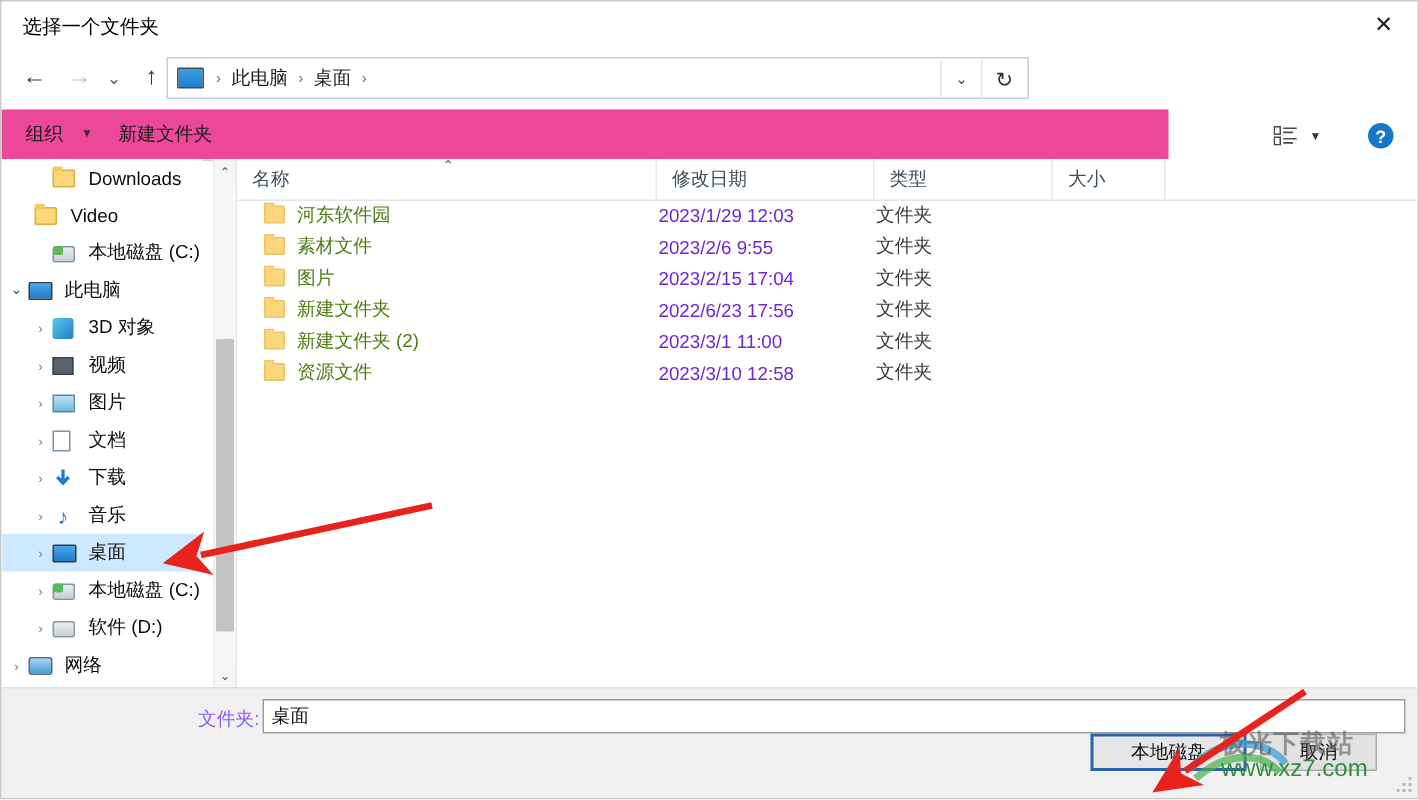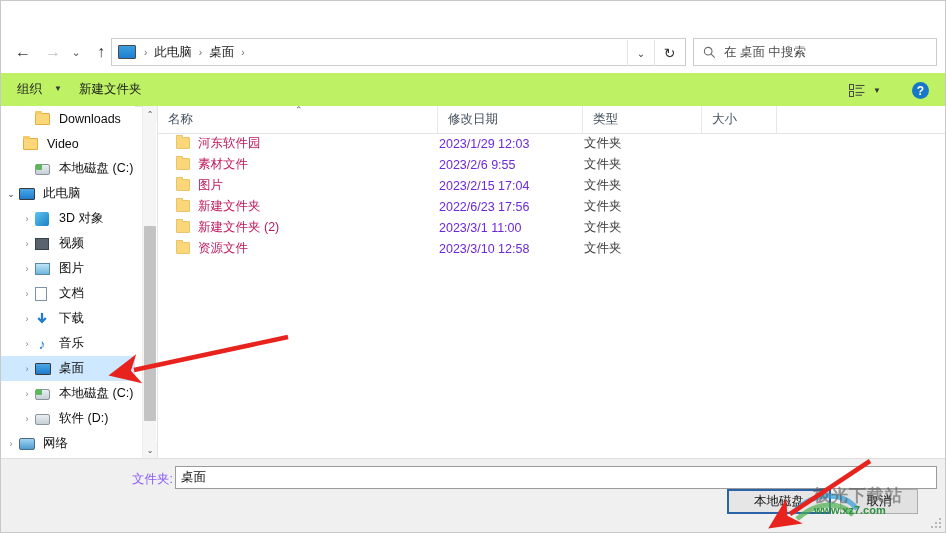--- a/index.html
+++ b/index.html
@@ -132,22 +132,22 @@
   .search-placeholder {
     font-size: 12.5px;
     color: #4a4a4a;
     white-space: nowrap;
   }
 
   
   .cmdbar {
     position: absolute;
     left: 0; top: 72px;
-    width: 944px; height: 33px;
-    background: #bef264;
+    width: 778px; height: 33px;
+    background: #ec4899;
     border-bottom: 1px solid #e4e4e4;
   }
   .cmd-item {
     position: absolute;
     top: 8px;
     font-size: 12.5px;
     color: #1a1a1a;
     white-space: nowrap;
   }
   .cmd-organize { left: 16px; }
@@ -393,21 +393,21 @@
     width: 7px; height: 3px;
     background: #fcd77a;
     border: 1px solid #e8c46a;
     border-bottom: none;
     border-radius: 1px 1px 0 0;
     box-sizing: border-box;
   }
   .cell {
     position: absolute;
     font-size: 12.5px;
-    color: #be185d;
+    color: #4d7c0f;
     white-space: nowrap;
   }
   .cell-name { left: 40px; }
   .cell-date { left: 281px; color: #6d28d9; }
   .cell-type { left: 426px; color: #3c3c3c; }
 
   
   .bottom {
     position: absolute;
     left: 0; top: 457px;
@@ -485,57 +485,54 @@
     left: 22px; top: 1px;
     font-size: 17px;
     font-weight: bold;
     color: rgba(80,80,80,0.55);
     letter-spacing: 1px;
     white-space: nowrap;
   }
   .wm-url {
     position: absolute;
     left: 23px; top: 21px;
-    font-size: 11px;
-    font-weight: bold;
+    font-size: 16px;
+    font-weight: normal;
     color: #2f8f3f;
     letter-spacing: 0px;
     white-space: nowrap;
   }
 </style>
 </head>
 <body>
 
 <div id="app">
 
+  <div class="titlebar">
+    <div class="title-text">选择一个文件夹</div>
+    <div class="close-btn">✕</div>
+  </div>
 
   <div class="navbar">
     <div class="nav-btn nav-back">←</div>
     <div class="nav-btn nav-fwd">→</div>
     <div class="nav-btn nav-recent">⌄</div>
     <div class="nav-btn nav-up">↑</div>
 
     <div class="addressbar">
       <div class="crumb-icon"></div>
       <span class="crumb-sep">›</span>
       <span class="crumb">此电脑</span>
       <span class="crumb-sep">›</span>
       <span class="crumb">桌面</span>
       <span class="crumb-sep">›</span>
       <div class="addr-dropdown">⌄</div>
       <div class="addr-refresh">↻</div>
     </div>
 
-    <div class="searchbox">
-      <svg class="search-icon" viewBox="0 0 14 14">
-        <circle cx="5.6" cy="5.6" r="4.1" fill="none" stroke="#6d6d6d" stroke-width="1.2"></circle>
-        <line x1="8.8" y1="8.8" x2="12.6" y2="12.6" stroke="#6d6d6d" stroke-width="1.2"></line>
-      </svg>
-      <span class="search-placeholder">在 桌面 中搜索</span>
-    </div>
   </div>
 
   <div class="cmdbar">
     <div class="cmd-item cmd-organize">组织</div>
     <div class="cmd-item cmd-caret">▼</div>
     <div class="cmd-item cmd-newfolder">新建文件夹</div>
 
     <svg class="view-icon" viewBox="0 0 16 13">
       <rect x="0.5" y="0.5" width="4" height="5" fill="none" stroke="#4a4a4a" stroke-width="1"></rect>
       <rect x="0.5" y="7.5" width="4" height="5" fill="none" stroke="#4a4a4a" stroke-width="1"></rect>

